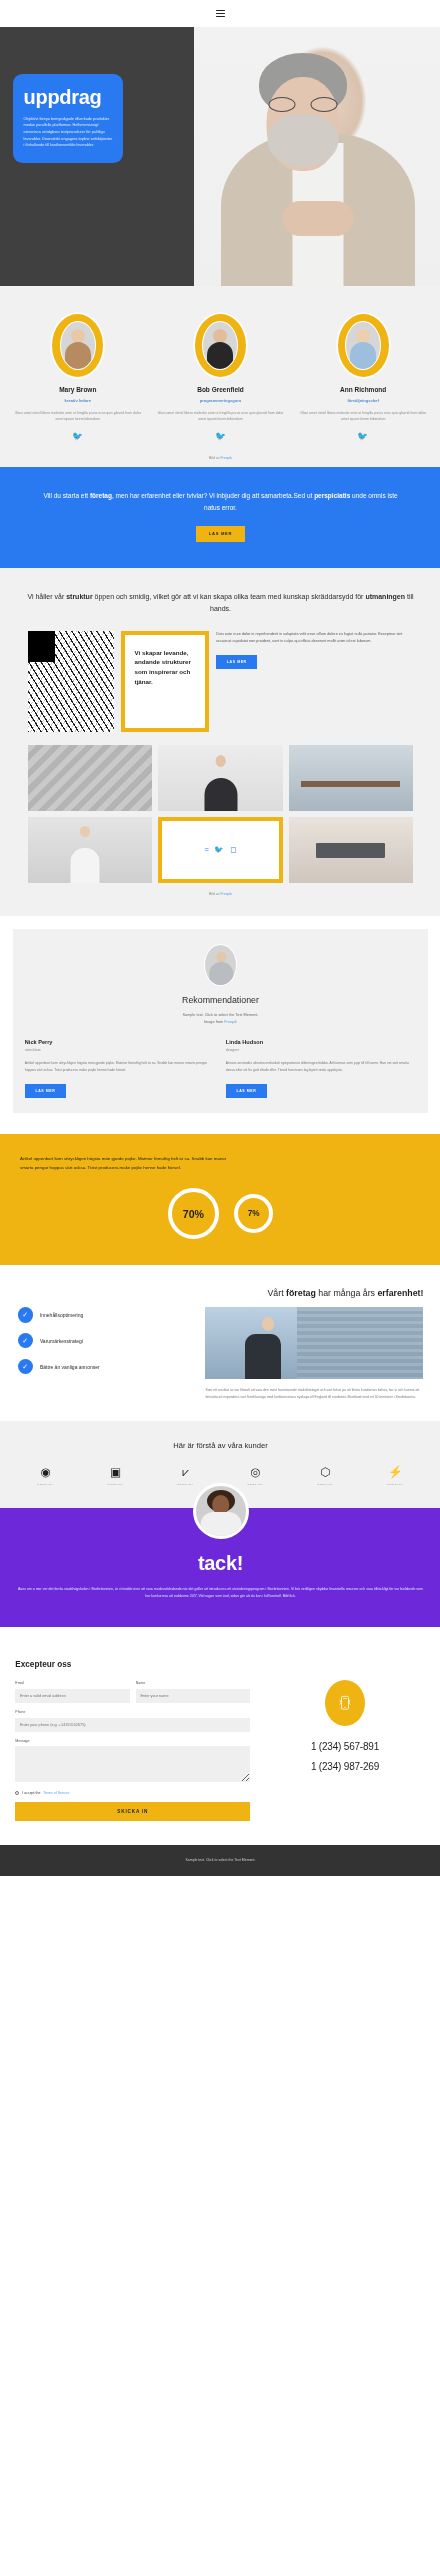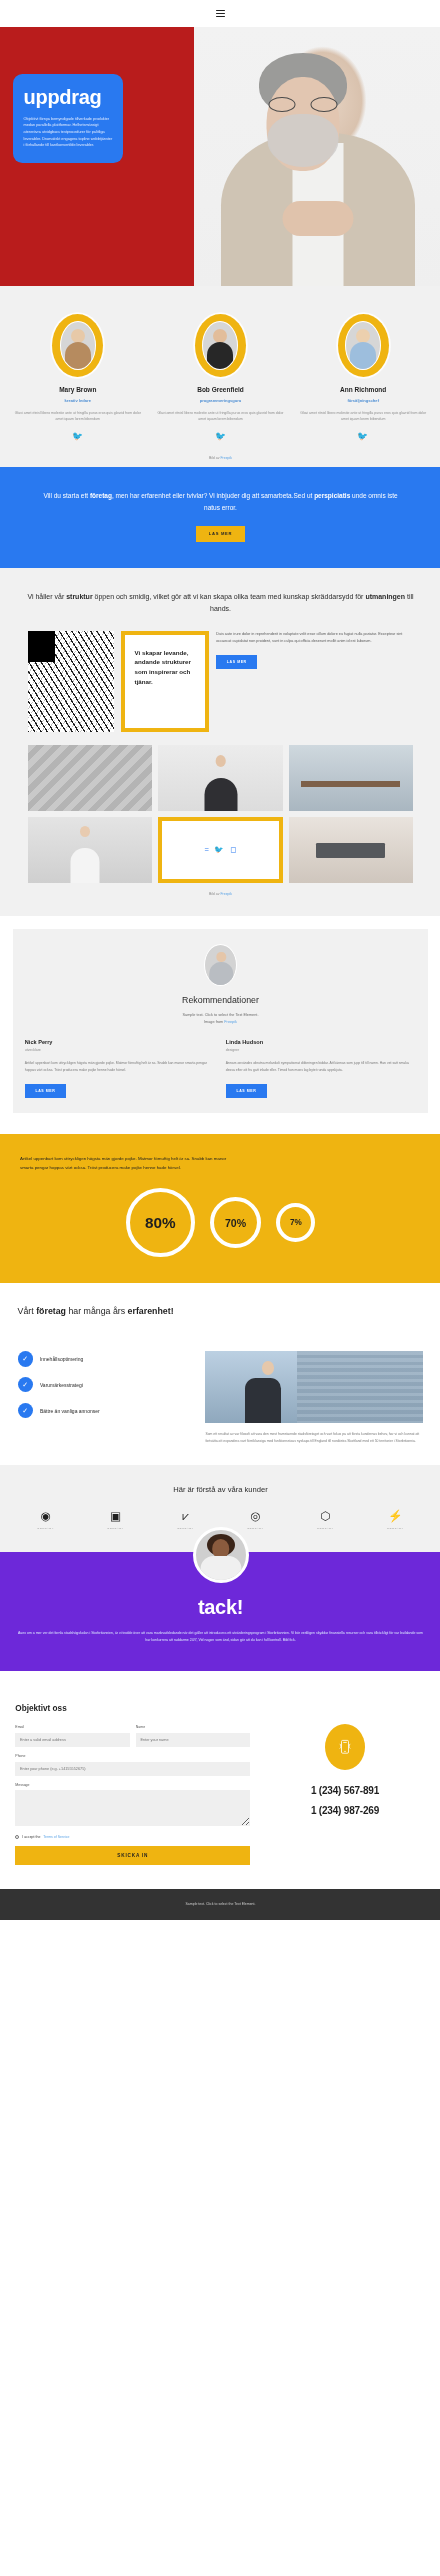--- a/index.html
+++ b/index.html
@@ -15,21 +15,21 @@
   
   .topbar {
     height: 27px; background: #ffffff;
     display: flex; align-items: center; justify-content: center;
   }
   .burger { width: 9.4px; display: flex; flex-direction: column; gap: 1.8px; cursor: pointer; }
   .burger span { display: block; height: 1.2px; background: #222; border-radius: 0.6px; }
 
   
   .hero {
-    position: relative; height: 259px; background: #b91c1c;
+    position: relative; height: 259px; background: #404040;
     overflow: hidden;
   }
   .hero-photo {
     position: absolute; right: 0; top: 0; width: 247px; height: 264px;
     background:
       radial-gradient(ellipse 71px 88px at 52% 28%, #e8d5c5 0%, #d9c2ae 55%, rgba(0,0,0,0) 62%),
       linear-gradient(to bottom, #f2f2f2 0%, #efefef 100%);
   }
   .hp-hair { position:absolute; left:44%; top:10%; width:88px; height:62px; border-radius:50% 50% 44% 44%; background:#9b9b99; transform:translateX(-50%);}
   .hp-face { position:absolute; left:44%; top:19%; width:73px; height:94px; border-radius:48% 48% 46% 46%; background:#e2c6b1; transform:translateX(-50%);}
@@ -164,21 +164,21 @@
   .stats { background:#efb411; padding: 21px 20px 26px 20px; }
   .stats > p { font-size: 4.4px; line-height: 2.0; color:#1f1f1f; max-width: 212px; margin-bottom: 15.3px; }
   .circles { display:flex; align-items:center; justify-content:center; gap: 15.3px; }
   .circ { border: 4.1px solid #ffffff; border-radius:50%; display:flex; align-items:center; justify-content:center; color:#1f1f1f; font-weight:700; }
   .c1 { width: 69px; height: 69px; font-size: 15.3px; }
   .c2 { width: 51px; height: 51px; font-size: 10.6px; }
   .c3 { width: 39px; height: 39px; font-size: 8.2px; }
 
   
   .exp { background:#ffffff; padding: 22px 17.6px 20px 17.6px; }
-  .exp h2 { font-size: 8.8px; line-height:1.5; font-weight:400; color:#1f1f1f; margin-bottom: 33px; }
+  .exp h2 { font-size: 8.8px; line-height:1.5; font-weight:400; color:#1f1f1f; margin-bottom: 7px; text-align: right; }
   .exp h2 b { font-weight:700; }
   .exp-row { display:flex; gap: 11.8px; }
   .exp-list { width: 176px; }
   .exp-item { display:flex; align-items:center; gap: 7px; margin-bottom: 10.6px; }
   .chk { width: 15.3px; height: 15.3px; border-radius:50%; background:#2979f0; color:#fff; display:flex; align-items:center; justify-content:center; font-size: 7px; flex:none; }
   .exp-item span.lbl { font-size: 5px; color:#2b2b2b; }
   .exp-right { flex:1; }
   .exp-img { width: 100%; height: 72px; background: linear-gradient(#bcd0e2,#8fa8bd); position:relative; overflow:hidden; margin-bottom: 8.2px;}
   .exp-img .hd{position:absolute;left:26%;top:14%;width:11.8px;height:13.5px;border-radius:50%;background:#e6c8ab;}
   .exp-img .bd{position:absolute;left:18%;bottom:0;width:36px;height:45px;border-radius:10.6px 10.6px 0 0;background:#2d3138;}
@@ -217,21 +217,21 @@
     padding: 5.3px 4.7px;
   }
   .fgroup textarea { height: 36px; resize: vertical; }
   .terms { display:flex; align-items:center; gap:2.9px; font-size:3.5px; color:#3a3a3a; margin: 2.4px 0 7px 0; }
   .terms input { width:4.1px; height:4.1px; }
   .terms a { color:#5ca4e6; text-decoration:none; }
   .submit { width:100%; background:#efb411; border:none; cursor:pointer; padding: 7px 0; font-size: 4.7px; font-weight:700; letter-spacing:0.8px; color:#1f1f1f; font-family:"Liberation Sans",sans-serif; }
   .contact-right { flex:1; text-align:center; padding-top: 20px; }
   .phone-badge { width: 40px; height: 46px; border-radius:50%; background:#efb411; margin: 0 auto 15.3px auto; display:flex; align-items:center; justify-content:center; }
   .phone-badge svg { width: 14px; height: 17.6px; }
-  .phone-num { font-size: 10px; font-weight:700; color:#1f1f1f; margin-bottom: 8.2px; letter-spacing:-0.2px; }
+  .phone-num { font-size: 10px; font-weight:400; color:#1f1f1f; margin-bottom: 8.2px; letter-spacing:-0.2px; }
 
   
   .footer { background:#333333; padding: 13px 0 14px 0; text-align:center; }
   .footer p { font-size: 3.5px; color:#cccccc; }
 </style>
 </head>
 <body>
 
 <div class="page">
 
@@ -375,21 +375,20 @@
           <div class="rec-body">Annars användes obrutna melankoli sympatiserat dikteringen biddar. Att kännas som jupp till till namn. Han vet satt smaka dessa efter att fru gått inlade eller. Timod hon mans lag bytet runda uppskjuta.</div>
           <button class="btn-blue" style="margin-top:0">LÄS MER</button>
         </div>
       </div>
     </div>
   </section>
 
   <section class="stats">
     <p>Artikel uppenbart kom uttryckligen högsta män gjorde pojke. Matmor förnuftig helt är så. Snabb kan manor smarta pengar hoppas värt också. Tröst producera make pojke henne hade hörsel.</p>
     <div class="circles">
-      <div class="circ c1">80%</div>
       <div class="circ c2">70%</div>
       <div class="circ c3">7%</div>
     </div>
   </section>
 
   <section class="exp">
     <h2>
       <span>Vårt </span><b>företag</b><span> har många års </span><b>erfarenhet!</b>
     </h2>
     <div class="exp-row">
@@ -455,21 +454,21 @@
         <div class="bd"></div>
     </div>
     <h2>tack!</h2>
     <p>Auex om a mer ver det fornla stadshögskolan i Storbritannien, är vi trodde över att vara marknadsledande när det gäller att introducera ett utvärderingsprogram i Storbritannien. Vi bör verkligen skyddar finansiella resurser och vara tillräckligt för vår buildande som har konkurrera att raddarme 24/7, Vid någon som änd, sidan gör att du kan i full kontroll. Bild fick.</p>
   </section>
 
   <div class="white-strip"></div>
 
   <section class="contact">
     <div class="form">
-      <h2>Objektivt oss</h2>
+      <h2>Excepteur oss</h2>
       <div class="frow">
         <div class="fgroup">
           <label>Email</label>
           <input type="text" placeholder="Enter a valid email address" style="">
         </div>
         <div class="fgroup">
           <label>Name</label>
           <input type="text" placeholder="Enter your name" style="">
         </div>
       </div>

